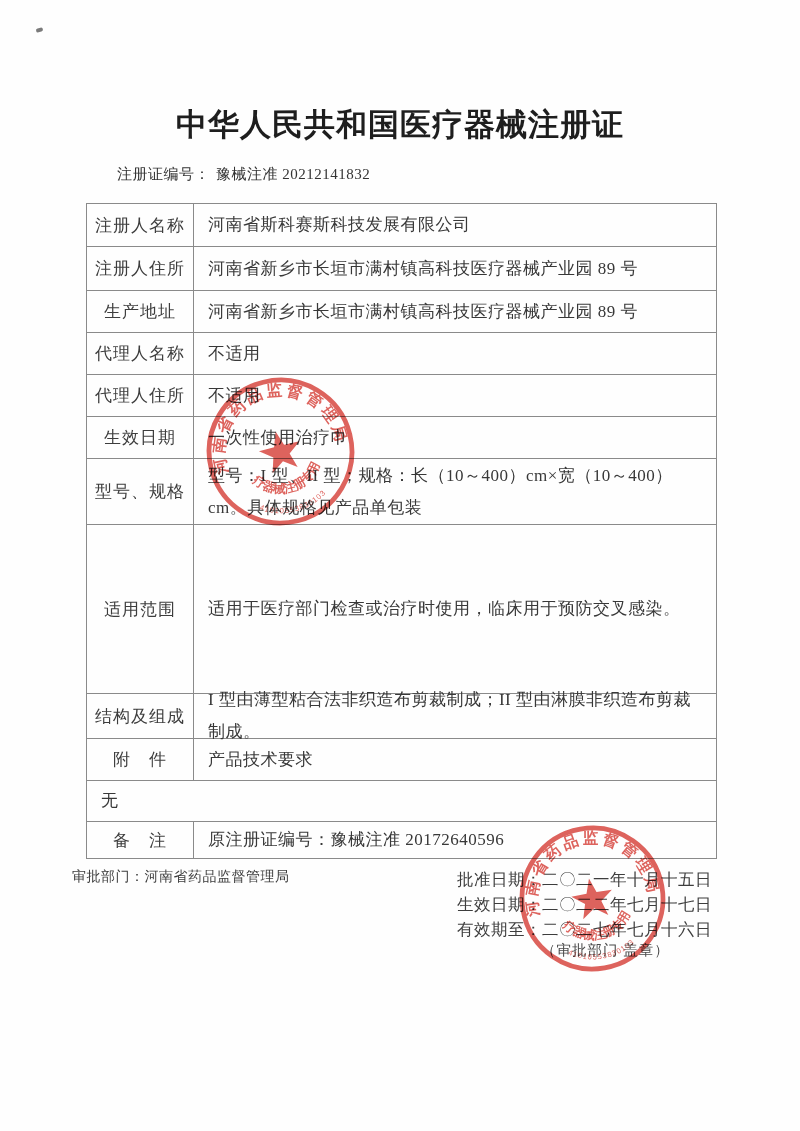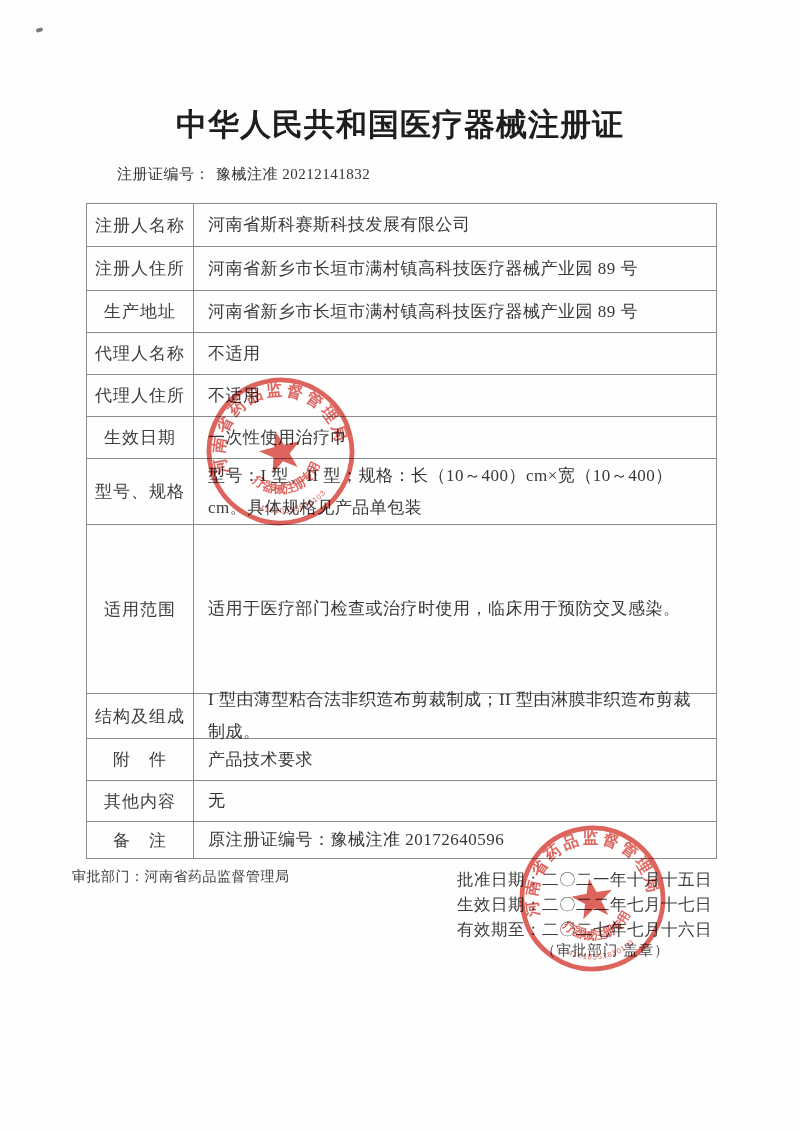--- a/index.html
+++ b/index.html
@@ -132,21 +132,20 @@
     </div>
     <div class="trow">
       <div class="tlabel">结构及组成</div>
       <div class="tvalue">I 型由薄型粘合法非织造布剪裁制成；II 型由淋膜非织造布剪裁制成。</div>
     </div>
     <div class="trow">
       <div class="tlabel">附　件</div>
       <div class="tvalue">产品技术要求</div>
     </div>
     <div class="trow">
-      <div class="tlabel">其他内容</div>
       <div class="tvalue">无</div>
     </div>
     <div class="trow">
       <div class="tlabel">备　注</div>
       <div class="tvalue">原注册证编号：豫械注准 20172640596</div>
     </div>
   </div>
 
   <div class="footer-left">
     <span>审批部门：</span><span>河南省药品监督管理局</span>

